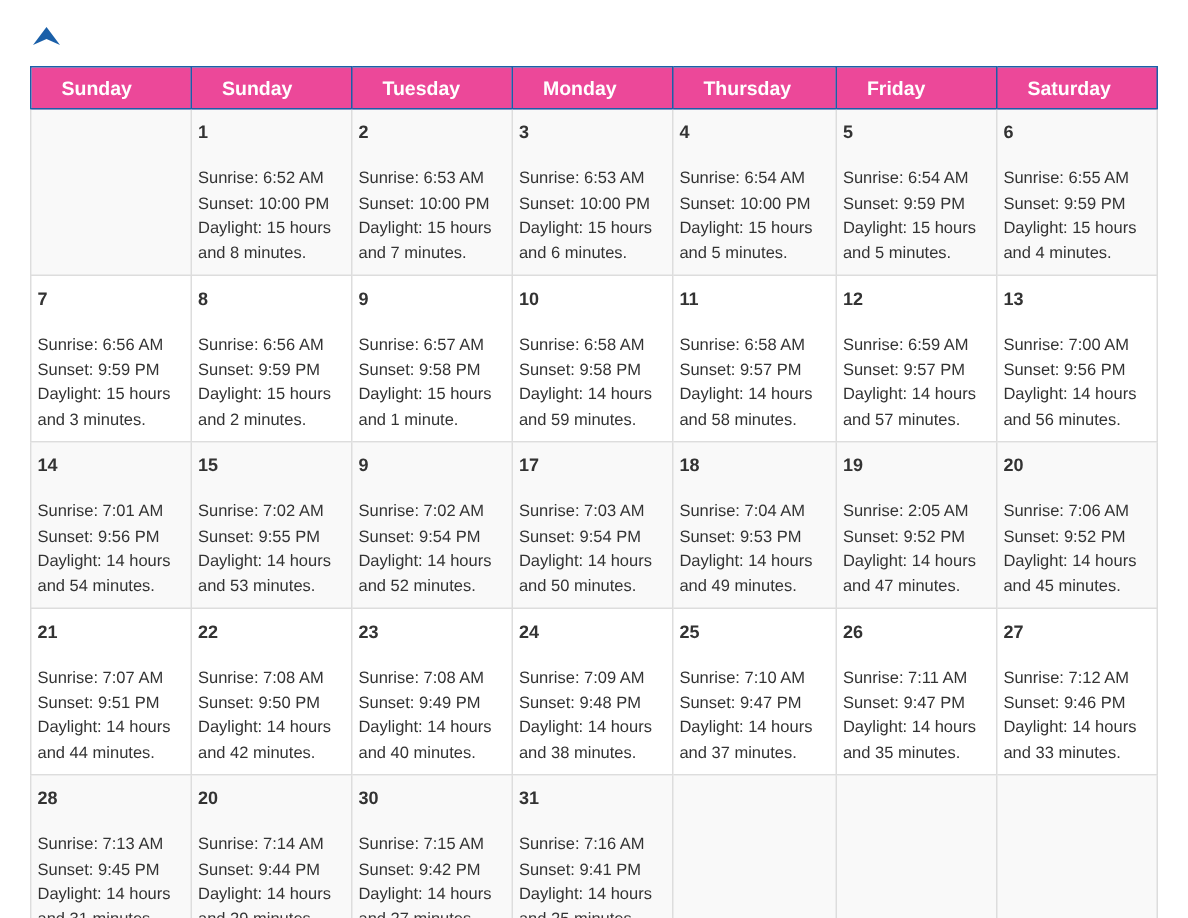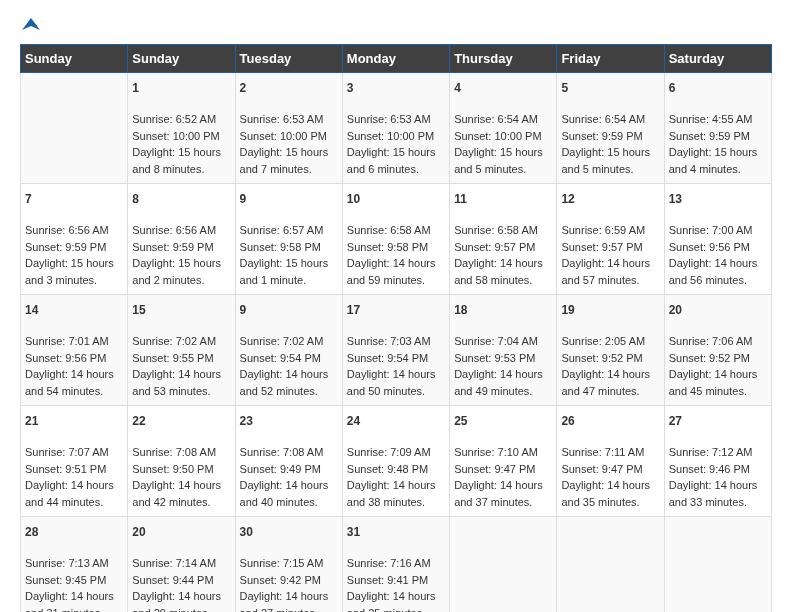--- a/index.html
+++ b/index.html
@@ -46,23 +46,23 @@
     .location {
       font-size: 16px;
       color: #555;
     }
     table {
       width: 100%;
       border-collapse: collapse;
       font-size: 11px;
     }
     thead tr th {
-      background-color: #404040;
+      background-color: #ec4899;
       color: #fff;
-      padding: 6px 4px;
+      padding: 6px 20px;
       text-align: left;
       font-size: 13px;
       font-weight: bold;
       border: 1px solid #1a5fa8;
     }
     tbody tr {
       border-bottom: 1px solid #ccc;
     }
     tbody tr td {
       vertical-align: top;
@@ -155,21 +155,21 @@
         </td>
         <td>
           <div class="day-number">5</div>
           <div class="cell-content">Sunrise: 6:54 AM
 Sunset: 9:59 PM
 Daylight: 15 hours
 and 5 minutes.</div>
         </td>
         <td>
           <div class="day-number">6</div>
-          <div class="cell-content">Sunrise: 4:55 AM
+          <div class="cell-content">Sunrise: 6:55 AM
 Sunset: 9:59 PM
 Daylight: 15 hours
 and 4 minutes.</div>
         </td>
       </tr>
       <tr>
         <td>
           <div class="day-number">7</div>
           <div class="cell-content">Sunrise: 6:56 AM
 Sunset: 9:59 PM

